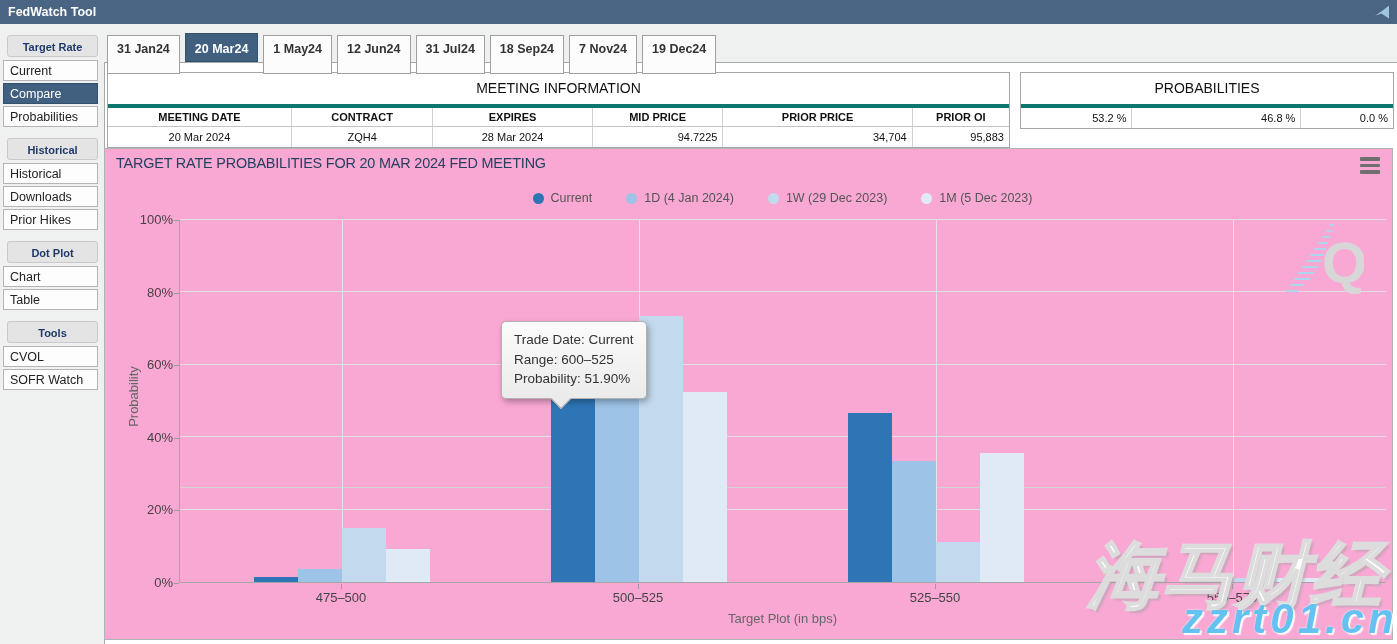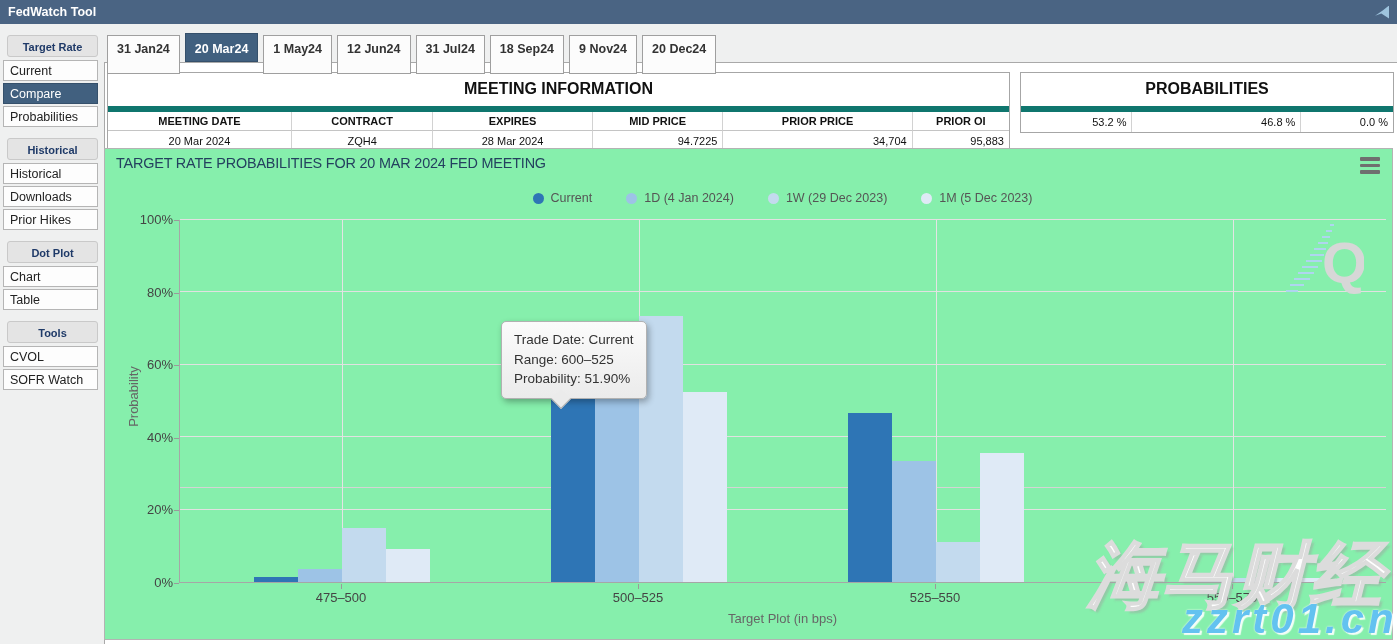--- a/index.html
+++ b/index.html
@@ -39,32 +39,32 @@
     color:#333; background:#fcfcfc; border:1px solid #9f9f9f; cursor:pointer; white-space:nowrap;
   }
   .tab.active { background:#41607f; border-color:#35506b; color:#fff; height:29px; margin-top:-2px; line-height:30px; }
   
   .content-panel {
     position:absolute; left:104px; top:62px; width:1293px; height:582px;
     background:#fff; border-top:1px solid #a9a9a9; border-left:1px solid #a9a9a9;
   }
   
   .tbl { position:absolute; background:#fff; border:1px solid #a6a6a6; font-size:11px; color:#111; }
-  .tbl-title { text-align:center; font-weight:bold; padding:7px 0 8px; border-bottom:6px solid #0f766e; font-size:16px; }
+  .tbl-title { text-align:center; font-weight:normal; padding:7px 0 8px; border-bottom:4px solid #0f766e; font-size:14px; }
   .tbl-row { display:flex; }
   .tbl-row.hdr .cell { font-weight:bold; text-align:center; padding:3px 4px; border-bottom:1px solid #c4c4c4; }
   .tbl-row.val .cell { padding:4px 5px; }
   .cell { border-left:1px solid #d2d2d2; overflow:hidden; white-space:nowrap; }
   .cell:first-child { border-left:none; }
   .cell.r { text-align:right; }
   .cell.c { text-align:center; }
   
   .chart-box {
     position:absolute; left:104px; top:148px; width:1289px; height:492px;
-    background:#86efac; border:1px solid #b3b3b3; z-index:2;
+    background:#f9a8d4; border:1px solid #b3b3b3; z-index:2;
   }
   .chart-title {
     position:absolute; left:11px; top:5px; font-size:15.5px; color:#24415f;
     letter-spacing:-0.2px; transform:scaleX(.93); transform-origin:left center; white-space:nowrap;
   }
   .menu-btn { position:absolute; right:12px; top:8px; cursor:pointer; }
   .menu-btn .bar { width:20px; height:3.5px; background:#6f6f6f; margin-bottom:3px; border-radius:1px; }
   .legend { position:absolute; left:74px; top:42px; width:1207px; display:flex; justify-content:center; gap:34px; }
   .legend-item { display:flex; align-items:center; gap:7px; font-size:12.5px; color:#555; }
   .legend-dot { width:11px; height:11px; border-radius:50%; }
@@ -140,22 +140,22 @@
     <div class="side-item">SOFR Watch</div>
   </div>
 
 <div class="tabstrip" id="tabstrip">
     <div class="tab">31 Jan24</div>
     <div class="tab active">20 Mar24</div>
     <div class="tab">1 May24</div>
     <div class="tab">12 Jun24</div>
     <div class="tab">31 Jul24</div>
     <div class="tab">18 Sep24</div>
-    <div class="tab">9 Nov24</div>
-    <div class="tab">20 Dec24</div>
+    <div class="tab">7 Nov24</div>
+    <div class="tab">19 Dec24</div>
   </div>
 
 <div class="content-panel"></div>
 
 <div class="tbl" style="left:107px; top:72px; width:903px;">
   <div class="tbl-title">MEETING INFORMATION</div>
   <div class="tbl-row hdr" id="mi-hdr">
       <div class="cell" style="width: 20.3%;">MEETING DATE</div>
       <div class="cell" style="width: 15.7%;">CONTRACT</div>
       <div class="cell" style="width: 17.7%;">EXPIRES</div>

